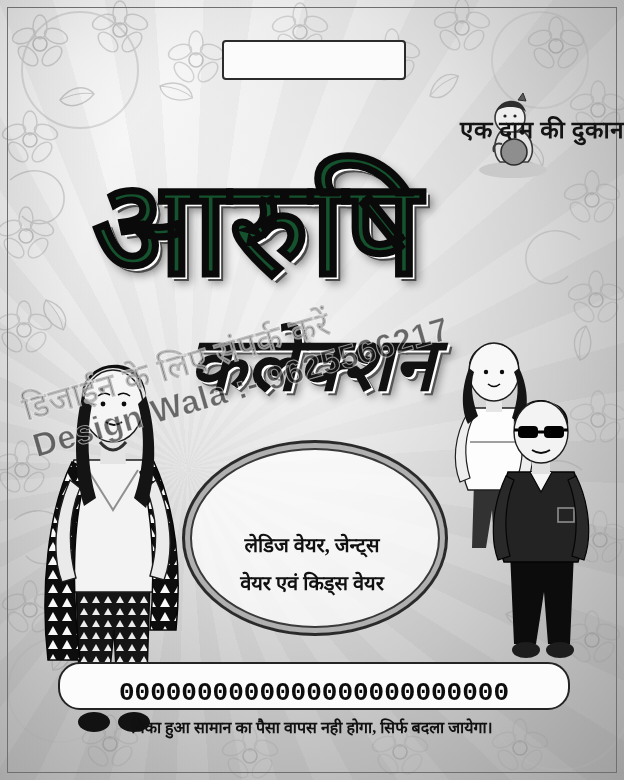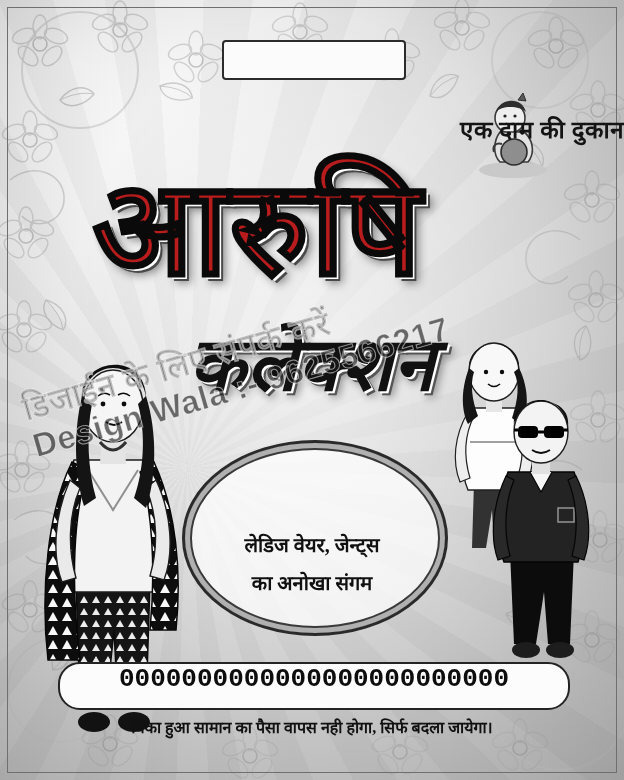--- a/index.html
+++ b/index.html
@@ -79,21 +79,21 @@
   .title-main {
     position: absolute;
     top: 160px;
     left: 0;
     width: 516px;
     text-align: center;
     font-family: "Liberation Serif", serif;
     font-weight: bold;
     font-size: 132px;
     line-height: 140px;
-    color: #b91c1c;
+    color: #14532d;
     -webkit-text-stroke: 3px #0a0a0a;
     text-shadow:
       3px 3px 0 #ffffff,
       5px 5px 0 #4a4a4a,
       7px 7px 10px rgba(0,0,0,.45);
     letter-spacing: 2px;
   }
   .title-sub {
     position: absolute;
     top: 322px;
@@ -141,21 +141,21 @@
   .phone-bar {
     position: absolute;
     left: 58px;
     top: 662px;
     width: 508px;
     height: 44px;
     background: #fcfcfc;
     border: 2px solid #242424;
     border-radius: 22px;
     display: flex;
-    align-items: flex-start;
+    align-items: flex-end;
     justify-content: center;
   }
   .phone-bar span {
     font-family: "Liberation Mono", monospace;
     font-weight: bold;
     font-size: 26px;
     letter-spacing: 0px;
     color: #0d0d0d;
     white-space: nowrap;
   }
@@ -413,21 +413,21 @@
     <rect x="48" y="34" width="20" height="12" rx="4" fill="#111"></rect>
     <rect x="74" y="34" width="20" height="12" rx="4" fill="#111"></rect>
     <path d="M68 40 L74 40" stroke="#111" stroke-width="3"></path>
     <path d="M44 38 L48 38 M94 38 L98 38" stroke="#111" stroke-width="3"></path>
     <path d="M62 58 q9 6 18 0" fill="none" stroke="#1a1a1a" stroke-width="1.8"></path>
   </svg>
 
   <div class="oval-panel"></div>
   <div class="oval-lines">
     <div>लेडिज वेयर, जेन्ट्स</div>
-    <div>का अनोखा संगम</div>
+    <div>वेयर एवं किड्स वेयर</div>
   </div>
 
   <div class="phone-bar">
     <span>0000000000000000000000000</span>
   </div>
 
   <div class="footer-note">बिका हुआ सामान का पैसा वापस नही होगा, सिर्फ बदला जायेगा।</div>
 
   <div class="watermark">
     <div class="wm1">डिजाईन के लिए संपर्क करें</div>

